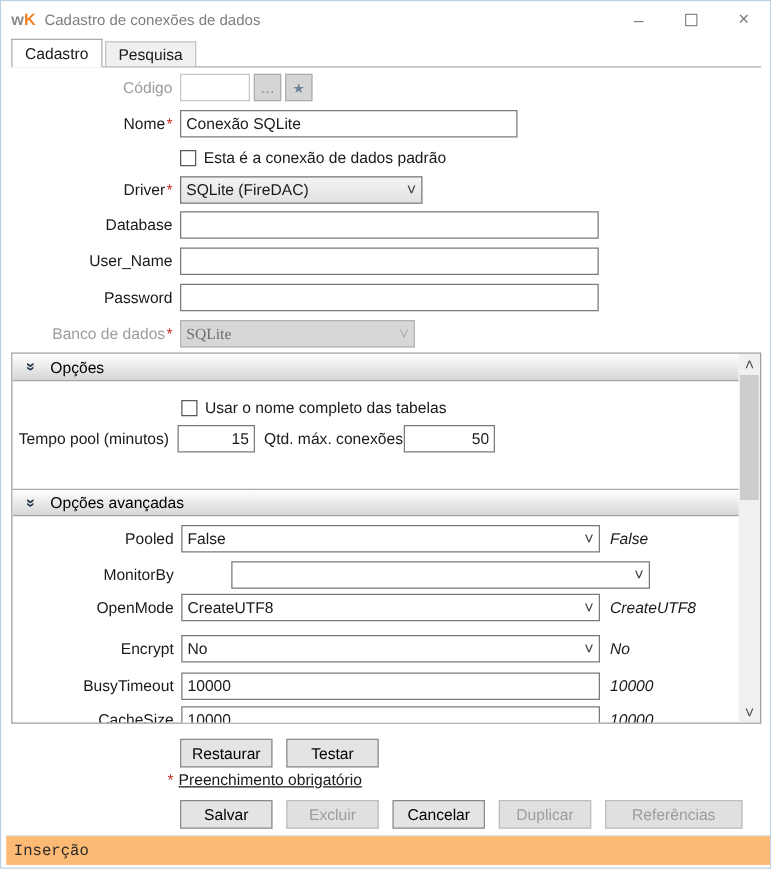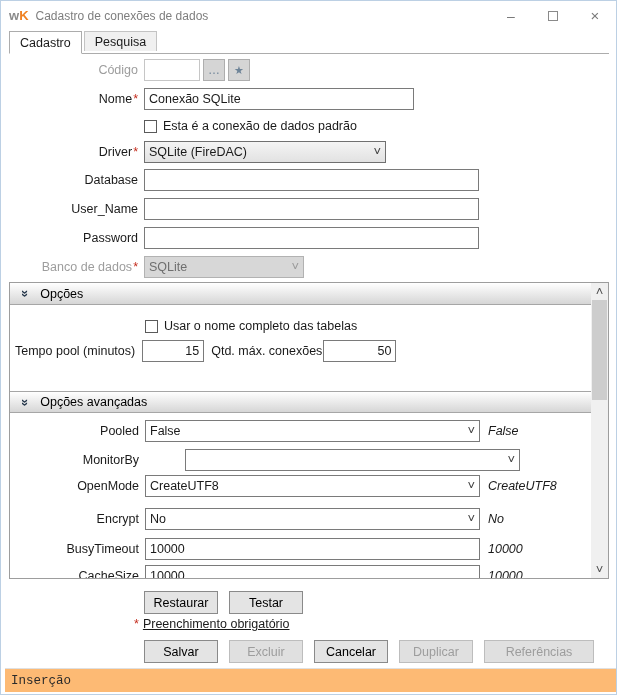--- a/index.html
+++ b/index.html
@@ -16,21 +16,21 @@
   .logo .lk { color:#f08223; }
   .title { margin-left:7px; color:#7e7e7e; font-size:12px; flex:1;
     white-space:nowrap; overflow:hidden; }
   .win-btn { width:42px; height:28px; display:flex; align-items:center; justify-content:center;
     color:#7a7a7a; }
   .min-glyph { font-size:14px; line-height:10px; }
   .max-glyph { width:10px; height:10px; border:1px solid #8a8a8a; display:inline-block; }
   .close-glyph { font-size:15px; }
   
   .tabstrip { position:absolute; left:8px; top:30px; width:600px; height:23px;
-    border-bottom:1px solid #acacac; display:flex; align-items:flex-start; }
+    border-bottom:1px solid #acacac; display:flex; align-items:flex-end; }
   .tab { padding:0 10px; display:flex; align-items:center; cursor:default; }
   .tab.active { background:#fff; border:1px solid #acacac; border-bottom:1px solid #ffffff;
     margin-bottom:-1px; height:23px; z-index:2; }
   .tab.inactive { background:#f0f0f0; border:1px solid #c3c3c3; border-bottom:none;
     height:20px; margin-left:2px; color:#1a1a1a; }
   
   .frow { position:absolute; left:0; height:22px; display:flex; align-items:center; }
   .flabel { width:137px; text-align:right; white-space:nowrap; }
   .flabel.disabled { color:#9d9d9d; }
   .req { color:#c42b1c; margin-left:1px; }
@@ -130,21 +130,21 @@
     <input class="tbox" style="width: 270px;" value="Conexão SQLite">
   </div>
 
   <div class="cbrow" style="left:143px; top:117px;">
     <span class="cb"></span>
     <span class="cblabel">Esta é a conexão de dados padrão</span>
   </div>
 
   <div class="frow" style="top:140px;">
     <label class="flabel"><span>Driver</span><span class="req">*</span></label>
-    <div class="combo gray" style="width:242px;">
+    <div class="combo gray" style="width:194px;">
       <span class="cval">SQLite (FireDAC)</span>
       <span class="chev">˅</span>
     </div>
   </div>
 
   <div class="frow" style="top:168px;">
     <label class="flabel">Database</label>
     <input class="tbox" style="width: 335px;" value="">
   </div>
 
@@ -153,21 +153,21 @@
     <input class="tbox" style="width: 335px;" value="">
   </div>
 
   <div class="frow" style="top:226px;">
     <label class="flabel">Password</label>
     <input class="tbox" style="width: 335px;" value="">
   </div>
 
   <div class="frow" style="top:255px;">
     <label class="flabel disabled"><span>Banco de dados</span><span class="req">*</span></label>
-    <div class="combo disabled" style="width:160px;">
+    <div class="combo disabled" style="width:188px;font-family:Liberation Serif, serif;">
       <span class="cval">SQLite</span>
       <span class="chev">˅</span>
     </div>
   </div>
 
   <div class="options-panel">
 
     <div class="group-header" style="top:0;">
       <span class="dblchev">»</span>
       <span class="ghlabel">Opções</span>

